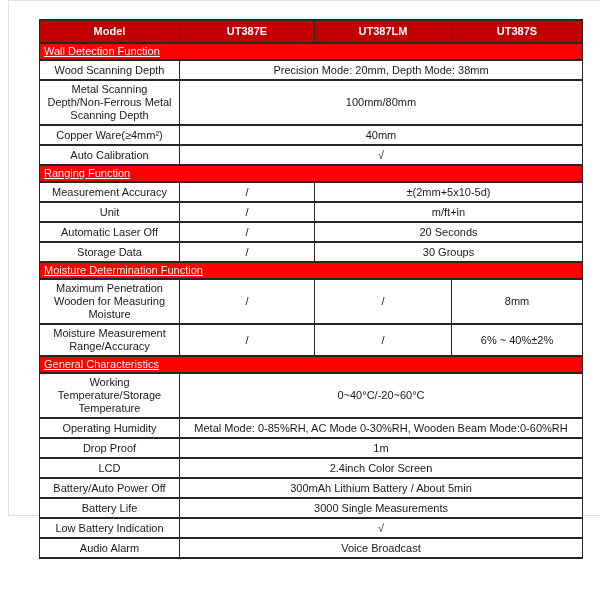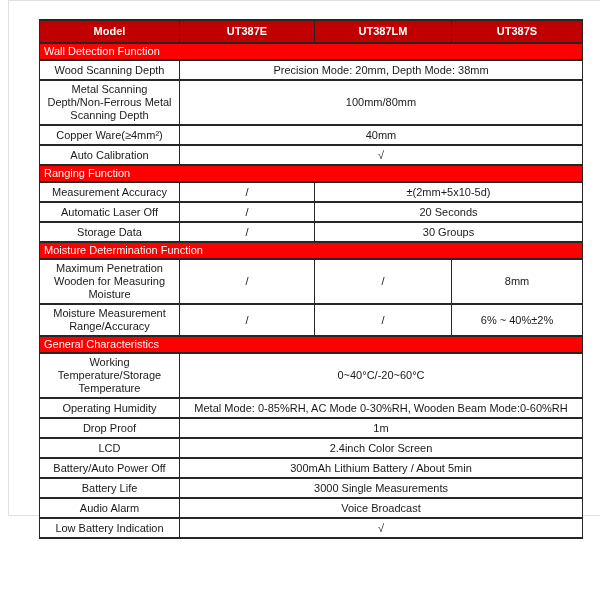--- a/index.html
+++ b/index.html
@@ -52,20 +52,21 @@
     font-weight: bold;
     height: 23px;
   }
   tr.section td {
     background: var(--section-bg);
     color: var(--section-text);
     text-align: left;
     font-weight: normal;
     height: 17px;
     padding: 1px 4px;
+    text-decoration: underline;
   }
   tr.data td {
     height: 20px;
     background: #ffffff;
     margin-left: 8px;
   }
 </style>
 </head>
 <body>
 
@@ -103,20 +104,25 @@
           <td>Auto Calibration</td>
           <td colspan="3">√</td>
         </tr>
         <tr class="section">
           <td colspan="4">Ranging Function</td>
         </tr>
         <tr class="data">
           <td>Measurement Accuracy</td>
           <td>/</td>
           <td colspan="2">±(2mm+5x10-5d)</td>
+        </tr>
+        <tr class="data">
+          <td>Unit</td>
+          <td>/</td>
+          <td colspan="2">m/ft+in</td>
         </tr>
         <tr class="data">
           <td>Automatic Laser Off</td>
           <td>/</td>
           <td colspan="2">20 Seconds</td>
         </tr>
         <tr class="data">
           <td>Storage Data</td>
           <td>/</td>
           <td colspan="2">30 Groups</td>
@@ -157,22 +163,22 @@
         </tr>
         <tr class="data">
           <td>Battery/Auto Power Off</td>
           <td colspan="3">300mAh Lithium Battery / About 5min</td>
         </tr>
         <tr class="data">
           <td>Battery Life</td>
           <td colspan="3">3000 Single Measurements</td>
         </tr>
         <tr class="data">
+          <td>Low Battery Indication</td>
+          <td colspan="3">√</td>
+        </tr>
+        <tr class="data">
           <td>Audio Alarm</td>
           <td colspan="3">Voice Broadcast</td>
-        </tr>
-        <tr class="data">
-          <td>Low Battery Indication</td>
-          <td colspan="3">√</td>
         </tr>
       </tbody>
   </table>
 </div>
 
 </body></html>

